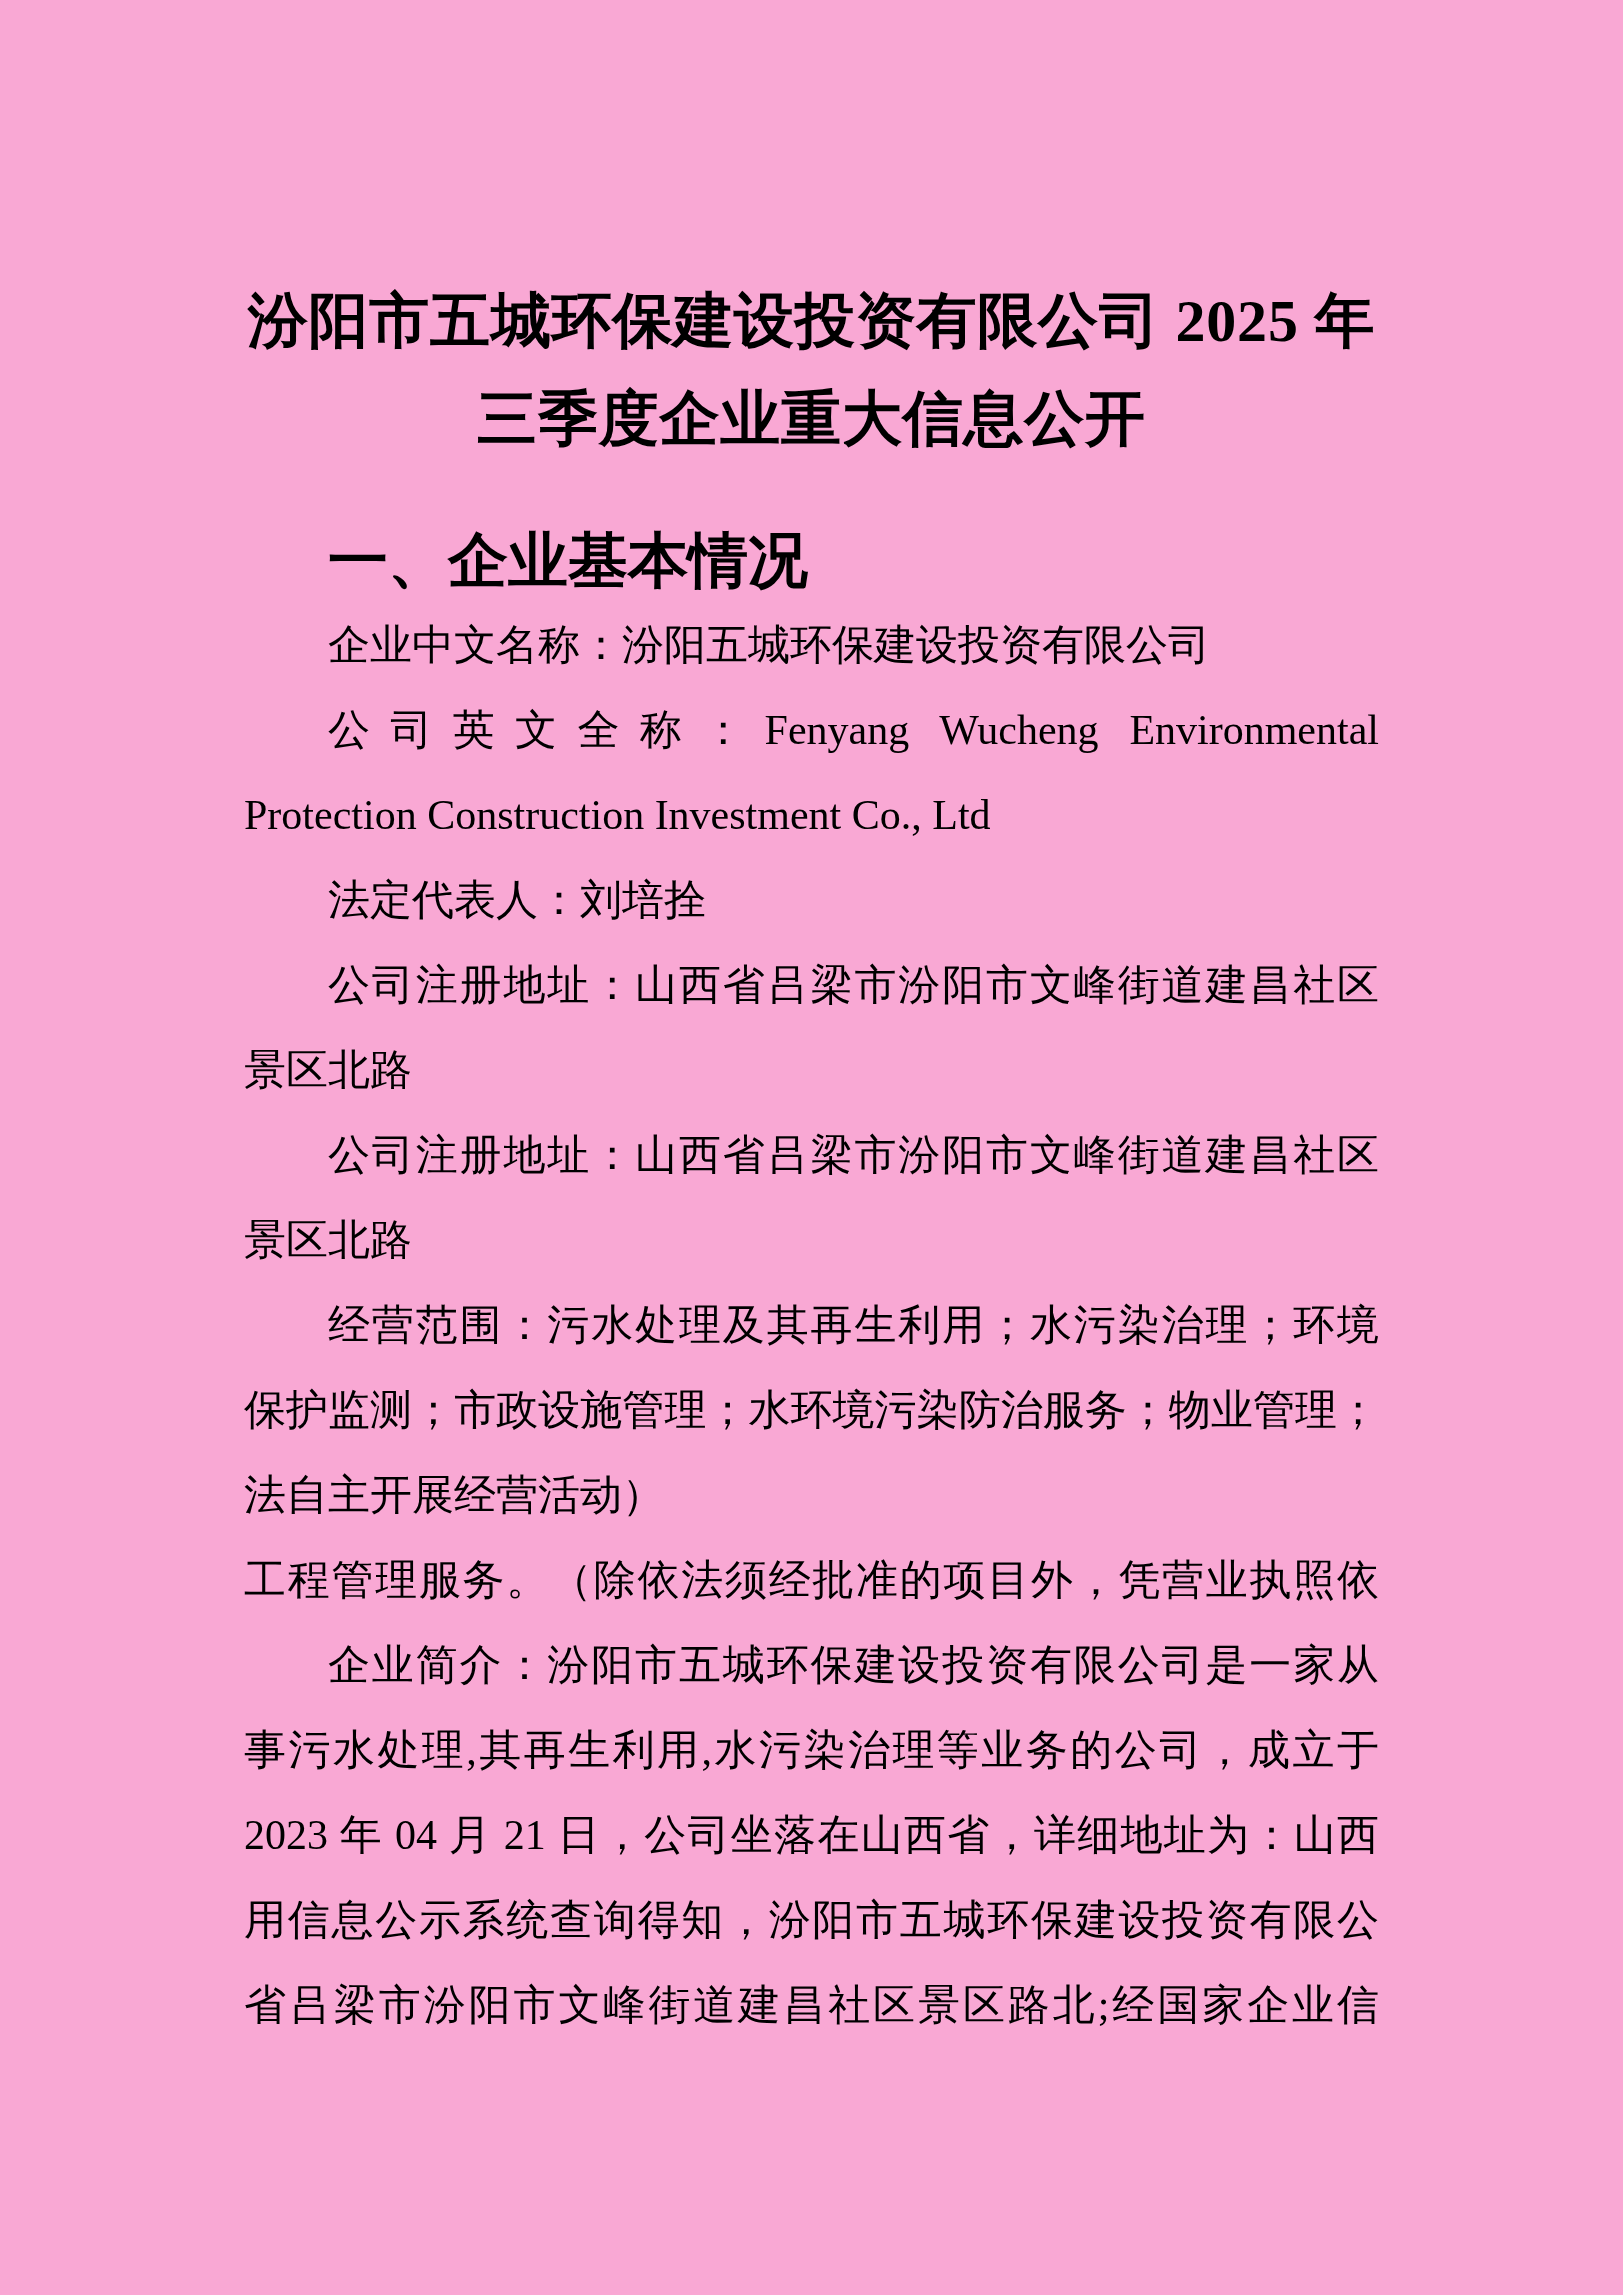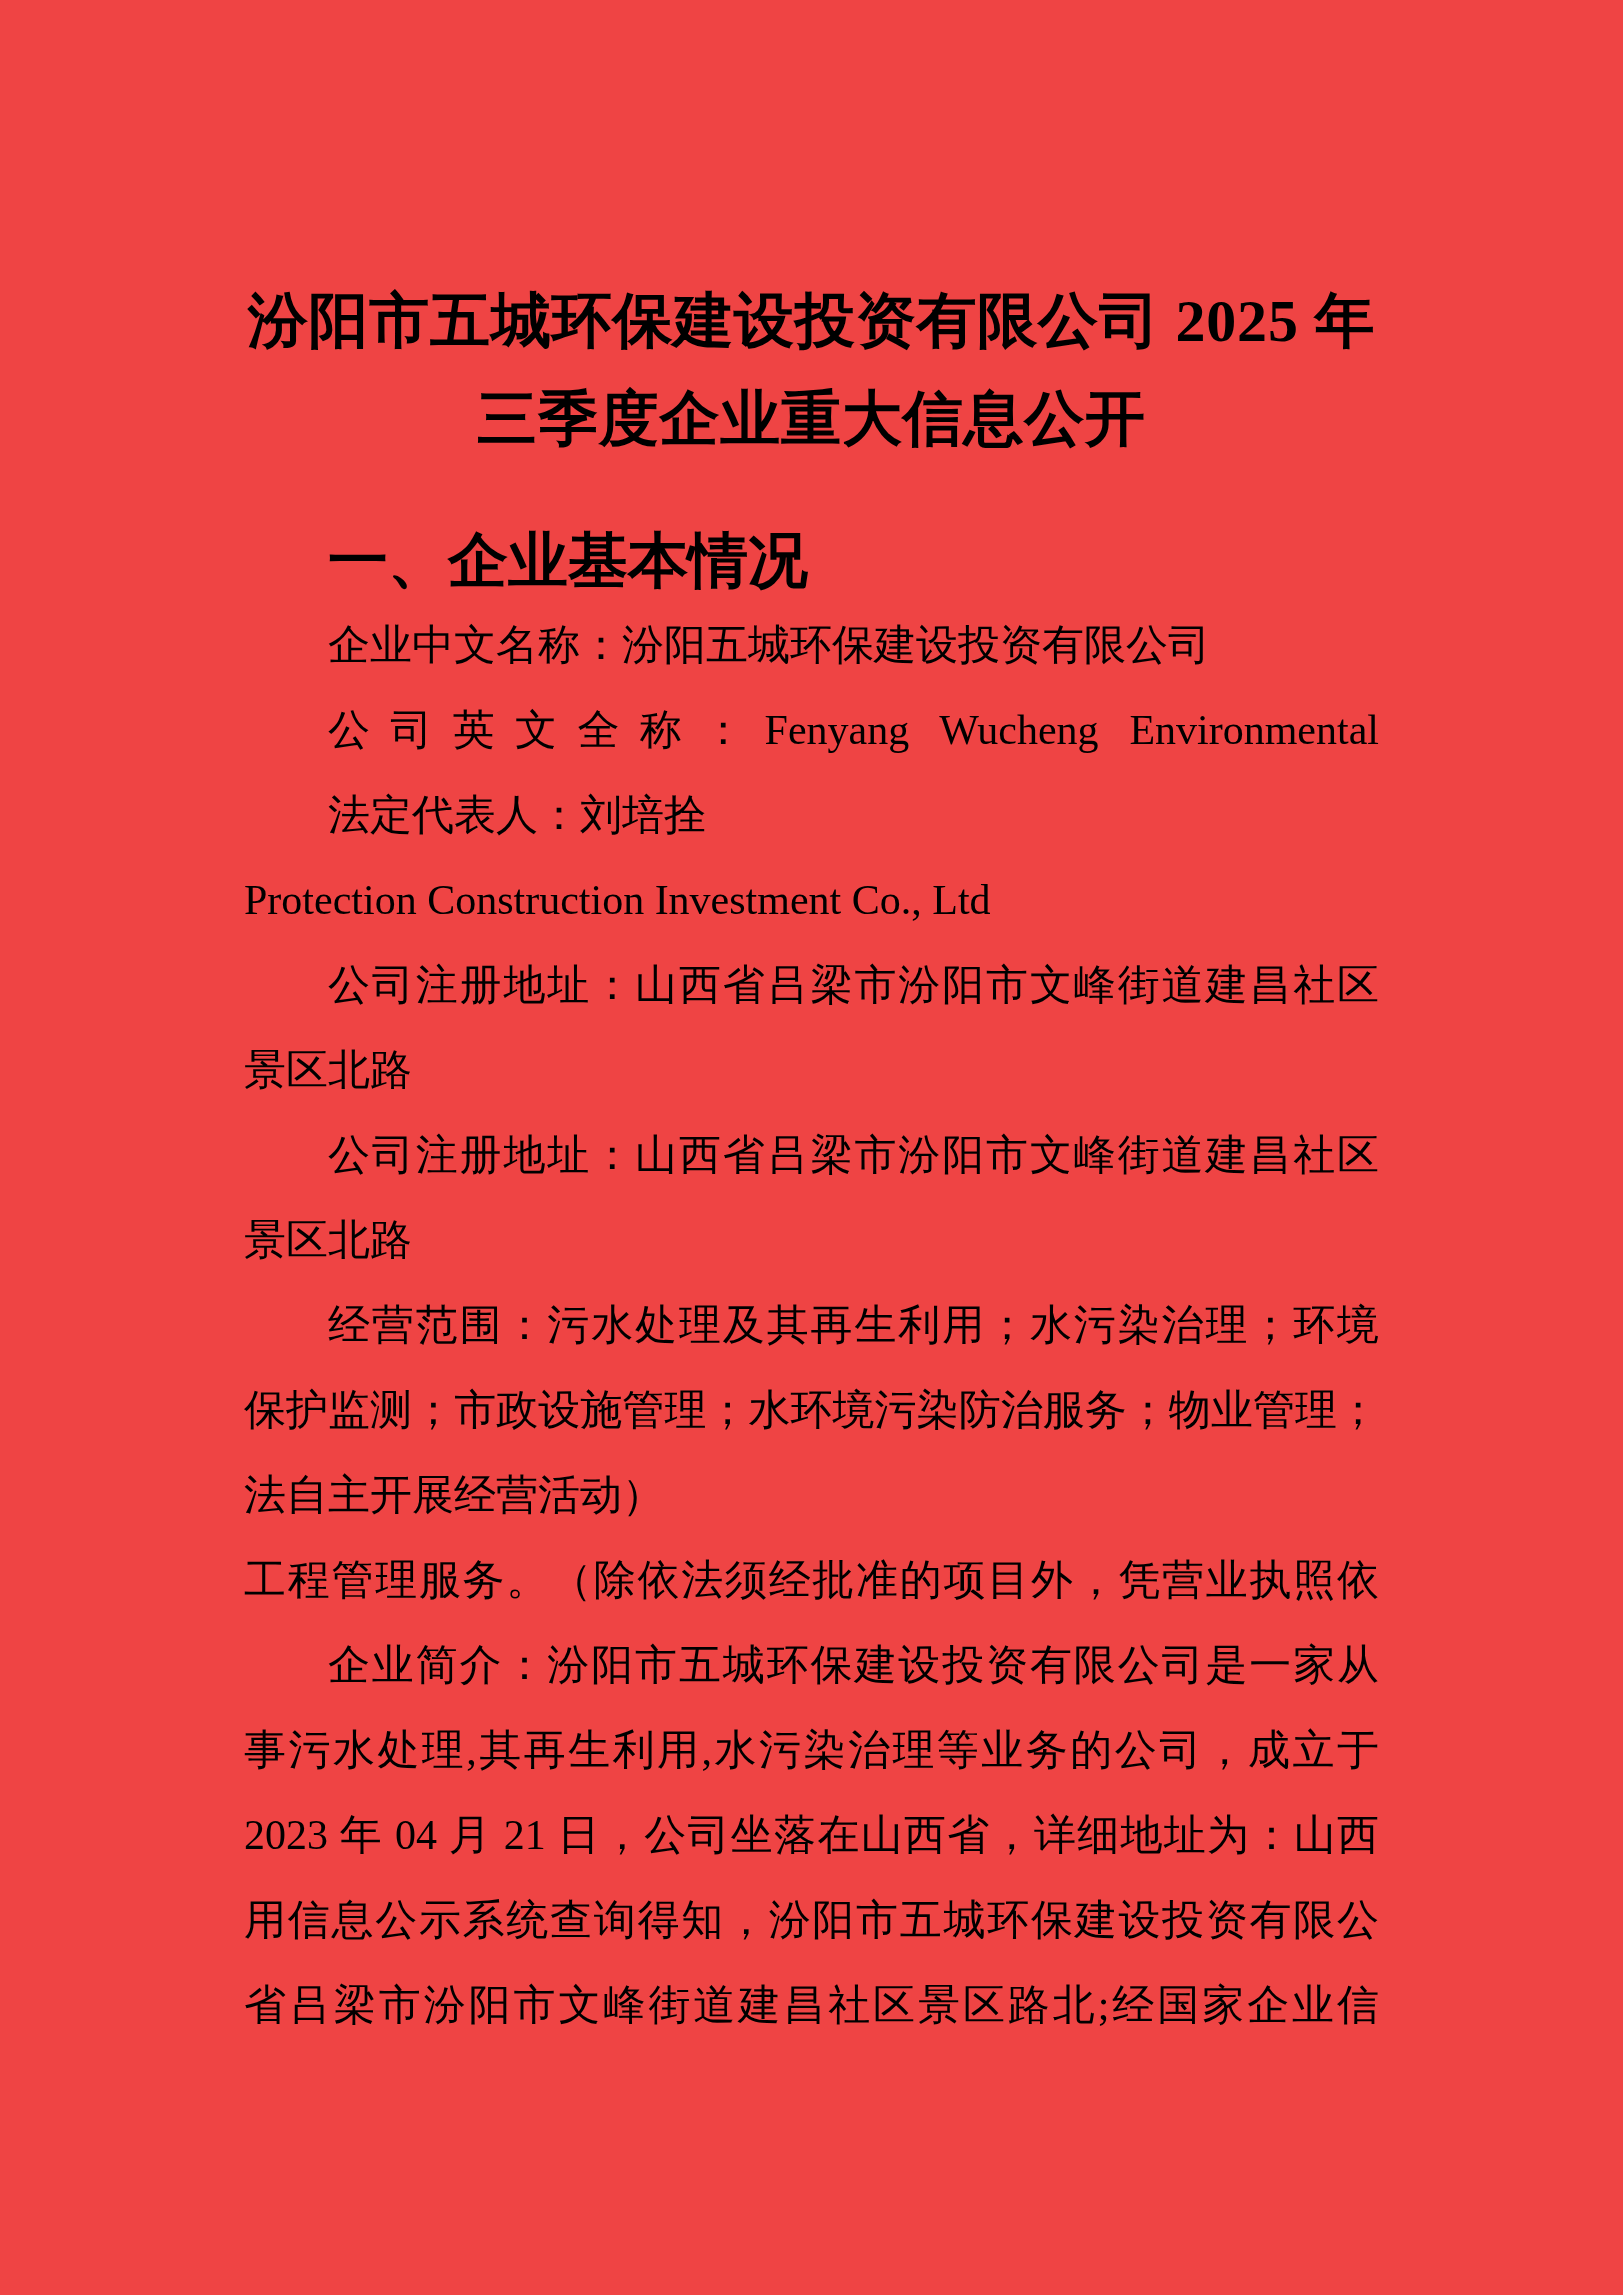--- a/index.html
+++ b/index.html
@@ -4,21 +4,21 @@
 <style>
   html, body {
     margin: 0;
     padding: 0;
     background: #ffffff;
   }
   .page {
     position: relative;
     width: 1623px;
     height: 2295px;
-    background: #ef4444;
+    background: #f9a8d4;
     color: #000000;
     overflow: hidden;
   }
   .title-block {
     margin: 272px 244px 0 244px;
     text-align: center;
     font-family: "Liberation Serif", "DejaVu Serif", serif;
     font-weight: 700;
     font-size: 60px;
     line-height: 98px;
@@ -58,22 +58,22 @@
   <div class="title-block">
     <div>汾阳市五城环保建设投资有限公司 2025 年</div>
     <div>三季度企业重大信息公开</div>
   </div>
 
   <div class="section-heading">一、企业基本情况</div>
 
   <div class="body-block">
     <div class="b-line indent">企业中文名称：汾阳五城环保建设投资有限公司</div>
     <div class="b-line indent just">公司英文全称：Fenyang Wucheng Environmental</div>
+    <div class="b-line">Protection Construction Investment Co., Ltd</div>
     <div class="b-line indent">法定代表人：刘培拴</div>
-    <div class="b-line">Protection Construction Investment Co., Ltd</div>
     <div class="b-line indent just">公司注册地址：山西省吕梁市汾阳市文峰街道建昌社区</div>
     <div class="b-line">景区北路</div>
     <div class="b-line indent just">公司注册地址：山西省吕梁市汾阳市文峰街道建昌社区</div>
     <div class="b-line">景区北路</div>
     <div class="b-line indent just">经营范围：污水处理及其再生利用；水污染治理；环境</div>
     <div class="b-line just">保护监测；市政设施管理；水环境污染防治服务；物业管理；</div>
     <div class="b-line">法自主开展经营活动）</div>
     <div class="b-line just">工程管理服务。（除依法须经批准的项目外，凭营业执照依</div>
     <div class="b-line indent just">企业简介：汾阳市五城环保建设投资有限公司是一家从</div>
     <div class="b-line just">事污水处理,其再生利用,水污染治理等业务的公司，成立于</div>

